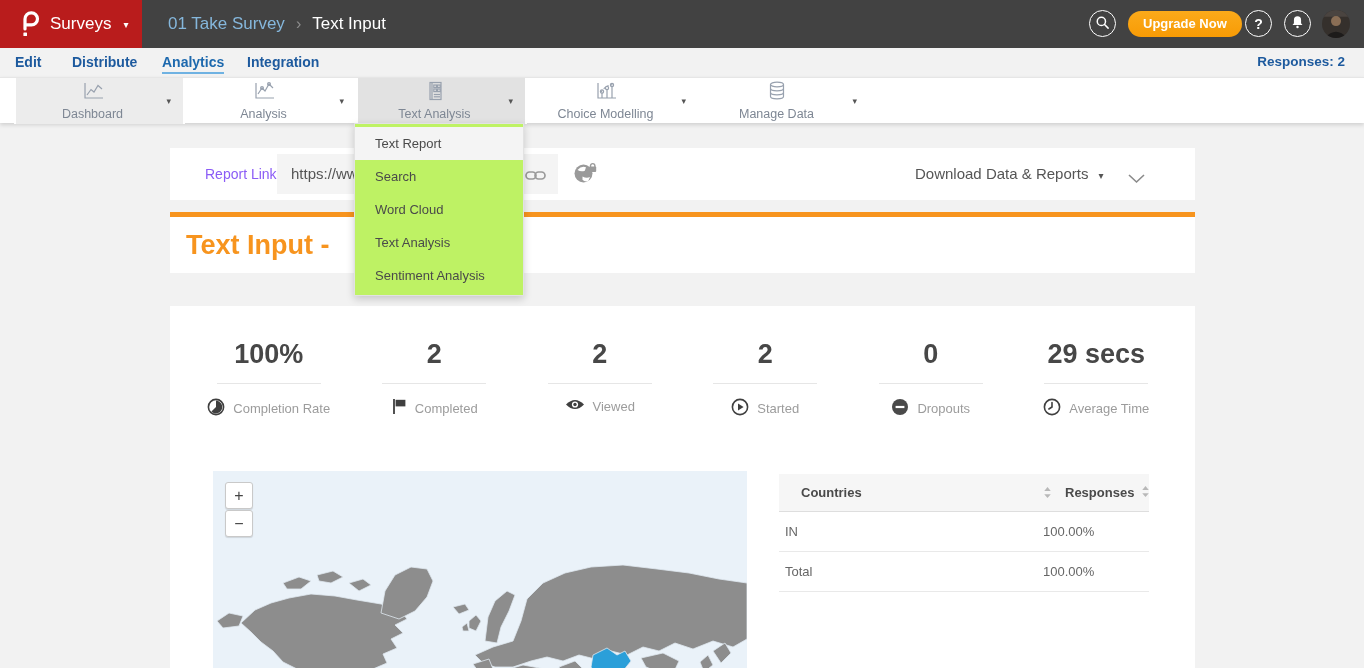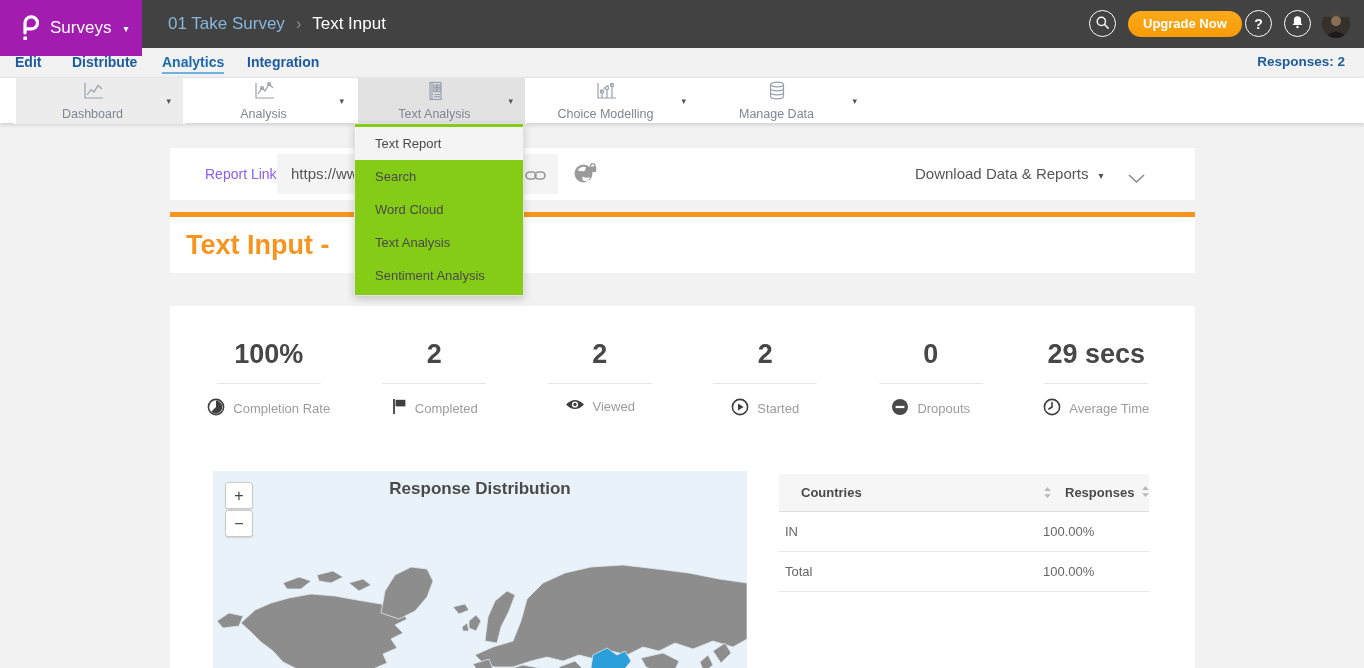--- a/index.html
+++ b/index.html
@@ -1,21 +1,21 @@
 <!DOCTYPE html>
 <html><head>
 <meta charset="utf-8">
 <style>
   * { margin:0; padding:0; box-sizing:border-box; }
   body { background:#f2f2f2; font-family:"Liberation Sans", sans-serif; }
   .app { position:relative; width:1364px; height:668px; background:#f2f2f2; overflow:hidden; }
 
   
   .topbar { position:absolute; left:0; top:0; width:1364px; height:48px; background:#424242; }
-  .brand { position:absolute; left:0; top:0; width:142px; height:56px; background:#a21caf; display:flex; align-items:center; color:#fff; cursor:pointer; }
+  .brand { position:absolute; left:0; top:0; width:142px; height:48px; background:#b91c1c; display:flex; align-items:center; color:#fff; cursor:pointer; }
   .brand-logo { margin-left:18px; display:flex; }
   .brand-label { margin-left:10px; font-size:17px; }
   .brand-caret { margin-left:12px; font-size:10px; }
   .crumbs { position:absolute; left:168px; top:0; height:48px; display:flex; align-items:center; font-size:17px; }
   .crumb-survey { color:#85B7DC; }
   .crumb-sep { color:#8d8d8d; margin:0 11px; font-size:16px; }
   .crumb-page { color:#ffffff; }
   .circle-btn { position:absolute; top:10px; width:27px; height:27px; border:1.5px solid #fff; border-radius:50%; display:flex; align-items:center; justify-content:center; color:#fff; font-size:14px; font-weight:bold; cursor:pointer; }
   .upgrade-btn { position:absolute; left:1128px; top:11px; height:26px; padding:0 15px; border-radius:13px; background:linear-gradient(#FBAA1A,#F89B05); color:#fff; font-size:13px; font-weight:bold; line-height:26px; cursor:pointer; }
   .avatar { position:absolute; left:1322px; top:10px; width:28px; height:28px; border-radius:50%; overflow:hidden; cursor:pointer; }
@@ -29,21 +29,21 @@
   
   .tabbar { position:absolute; top:77px; left:0; width:1364px; height:46px; background:#fff; border-top:1px solid #e6e6e6; box-shadow:0 2px 4px rgba(0,0,0,.14); }
   .tab { position:absolute; top:0; height:46px; width:171px; cursor:pointer; }
   .tab.bg-light { background:#ececec; border-left:2px solid #fff; border-right:2px solid #fff; }
   .tab.bg-active { background:#e2e2e2; border-left:2px solid #fff; border-right:2px solid #fff; }
   .tab-inner { height:100%; display:flex; flex-direction:column; align-items:center; justify-content:center; gap:2px; padding-right:14px; }
   .tab-label { font-size:12.5px; color:#7E8794; }
   .tab-caret { position:absolute; right:12px; top:50%; transform:translateY(-50%); font-size:9px; color:#555; }
 
   
-  .dropdown { position:absolute; left:354px; top:123px; width:170px; background:#84cc16; border:1px solid #e2e2e2; box-shadow:0 3px 8px rgba(0,0,0,.18); z-index:40; padding:3px 0; }
+  .dropdown { position:absolute; left:354px; top:123px; width:170px; background:#bef264; border:1px solid #e2e2e2; box-shadow:0 3px 8px rgba(0,0,0,.18); z-index:40; padding:3px 0; }
   .menu-item { height:33px; line-height:33px; padding-left:20px; font-size:13px; color:#4a4a4a; cursor:pointer; }
   .menu-item.hl { background:#f4f4f4; }
 
   
   .report-card { position:absolute; left:170px; top:148px; width:1025px; height:52px; background:#fff; }
   .rl-label { position:absolute; left:35px; top:0; line-height:52px; font-size:14px; color:#8b5cf6; }
   .rl-input { position:absolute; left:107px; top:6px; width:281px; height:40px; background:#f4f4f4; cursor:text; }
   .rl-url { position:absolute; left:14px; top:0; line-height:40px; font-size:15px; color:#555; white-space:nowrap; overflow:hidden; width:250px; }
   .rl-link-icon { position:absolute; right:12px; top:14px; cursor:pointer; }
   .rl-globe { position:absolute; left:403px; top:14px; cursor:pointer; }
@@ -345,21 +345,20 @@
                 <circle cx="9" cy="9" r="7.6" fill="none" stroke="#3f3f3f" stroke-width="1.6"></circle>
                 <path d="M9 4.6 V9 L5.9 11" fill="none" stroke="#3f3f3f" stroke-width="1.6" stroke-linecap="round"></path>
               </svg>
           </span>
           <span>Average Time</span>
         </div>
       </div>
     </div>
 
     <div class="map">
-      <div class="map-title">Response Distribution</div>
       <div class="map-zoom">
         <div class="zoom-btn">+</div>
         <div class="zoom-btn">−</div>
       </div>
       <svg class="map-svg" width="534" height="213" viewBox="0 0 534 213">
         <g fill="#8D8D8D" stroke="#dfe8f0" stroke-width="0.8">
 
           <path d="M4 150 L16 142 L30 145 L26 155 L10 157 Z"></path>
           <path d="M28 152 L42 139 L58 132 L76 127 L98 123 L122 125 L144 129 L168 133 L187 139 L194 148 L182 154 L190 162 L178 168 L184 177 L170 183 L174 192 L160 198 L156 213 L96 213 L88 200 L70 191 L60 180 L48 171 L38 161 Z"></path>
 

